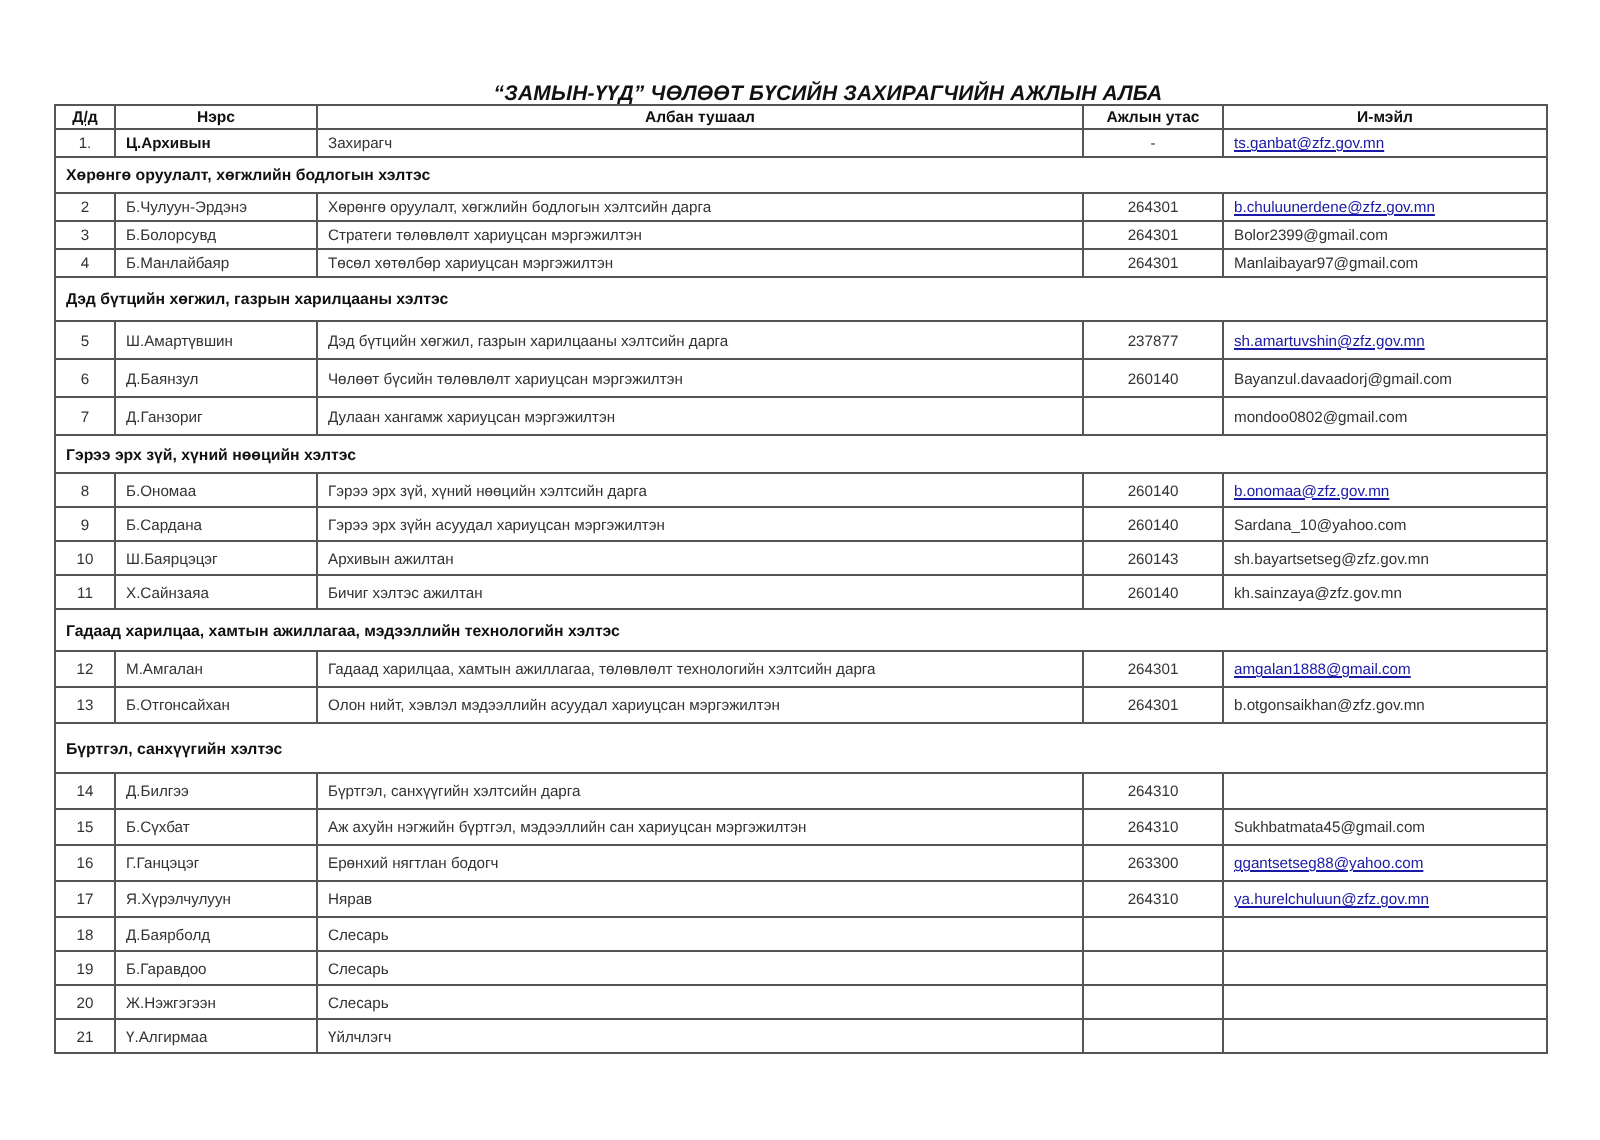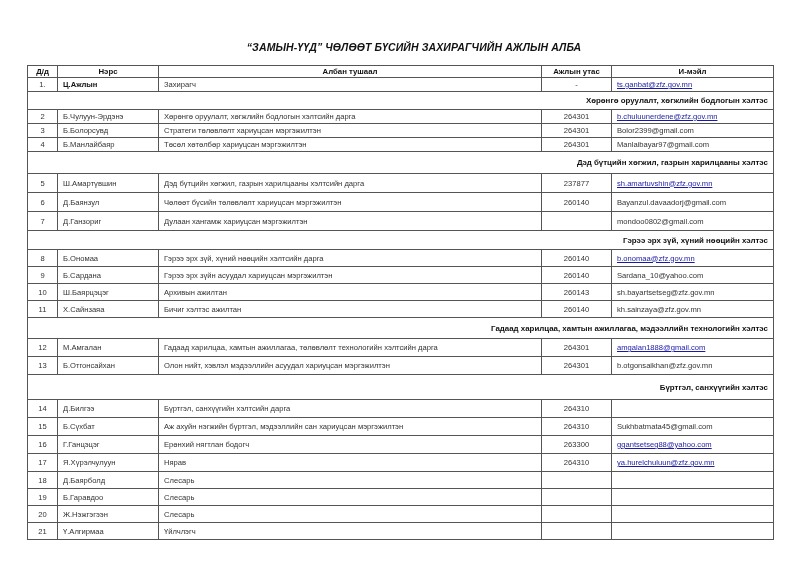--- a/index.html
+++ b/index.html
@@ -5,21 +5,21 @@
     * { box-sizing: border-box; margin: 0; padding: 0; }
     html, body { width: 800px; height: 570px; background: #ffffff; overflow: hidden; }
     body { font-family: "Liberation Sans", sans-serif; color: #222; position: relative; }
     .title {
       position: absolute; left: 0; width: 800px; top: 41px;
       text-align: center; font-weight: bold; font-style: italic;
       font-size: 10.5px; letter-spacing: 0.1px; color: #111;
       padding-left: 28px;
     }
     table.staff {
-      position: absolute; left: 27px; top: 65px;
+      position: absolute; left: 27px; top: 52px;
       width: 746px; border-collapse: collapse; table-layout: fixed;
       font-size: 7.6px;
     }
     table.staff col.c-num { width: 30px; }
     table.staff col.c-name { width: 101px; }
     table.staff col.c-pos { width: 383px; }
     table.staff col.c-phone { width: 70px; }
     table.staff col.c-email { width: 162px; }
     table.staff td, table.staff th {
       border: 1px solid #555;
@@ -30,21 +30,21 @@
     }
     table.staff th {
       font-weight: bold; text-align: center; color: #111;
       height: 12px; font-size: 7.8px;
     }
     table.staff th.num { text-decoration: underline; }
     td.num { text-align: center; }
     td.phone { text-align: center; }
     td.name.bold { font-weight: bold; color: #111; }
     tr.section td {
-      font-weight: bold; text-align: right; color: #111; font-size: 7.9px;
+      font-weight: bold; text-align: left; color: #111; font-size: 7.9px;
     }
     a.mail { color: #1a1aa6; text-decoration: underline; }
     span.mail { color: #333; }
   </style>
 </head>
 <body>
 
 <div class="title">“ЗАМЫН-ҮҮД” ЧӨЛӨӨТ БҮСИЙН ЗАХИРАГЧИЙН АЖЛЫН АЛБА</div>
 
 <table class="staff">
@@ -60,21 +60,21 @@
       <th class="num">Д/д</th>
       <th>Нэрс</th>
       <th>Албан тушаал</th>
       <th>Ажлын утас</th>
       <th>И-мэйл</th>
     </tr>
   </thead>
   <tbody id="tbody">
     <tr style="height:14px">
       <td class="num">1.</td>
-      <td class="name bold">Ц.Ажлын</td>
+      <td class="name bold">Ц.Архивын</td>
       <td>Захирагч</td>
       <td class="phone">-</td>
       <td><a class="mail">ts.ganbat@zfz.gov.mn</a></td>
     </tr>
   <tr class="section" style="height: 18px;">
         <td colspan="5">Хөрөнгө оруулалт, хөгжлийн бодлогын хэлтэс</td>
       </tr>
       <tr style="height: 14px;">
         <td class="num">2</td>
         <td class="name">Б.Чулуун-Эрдэнэ</td>

